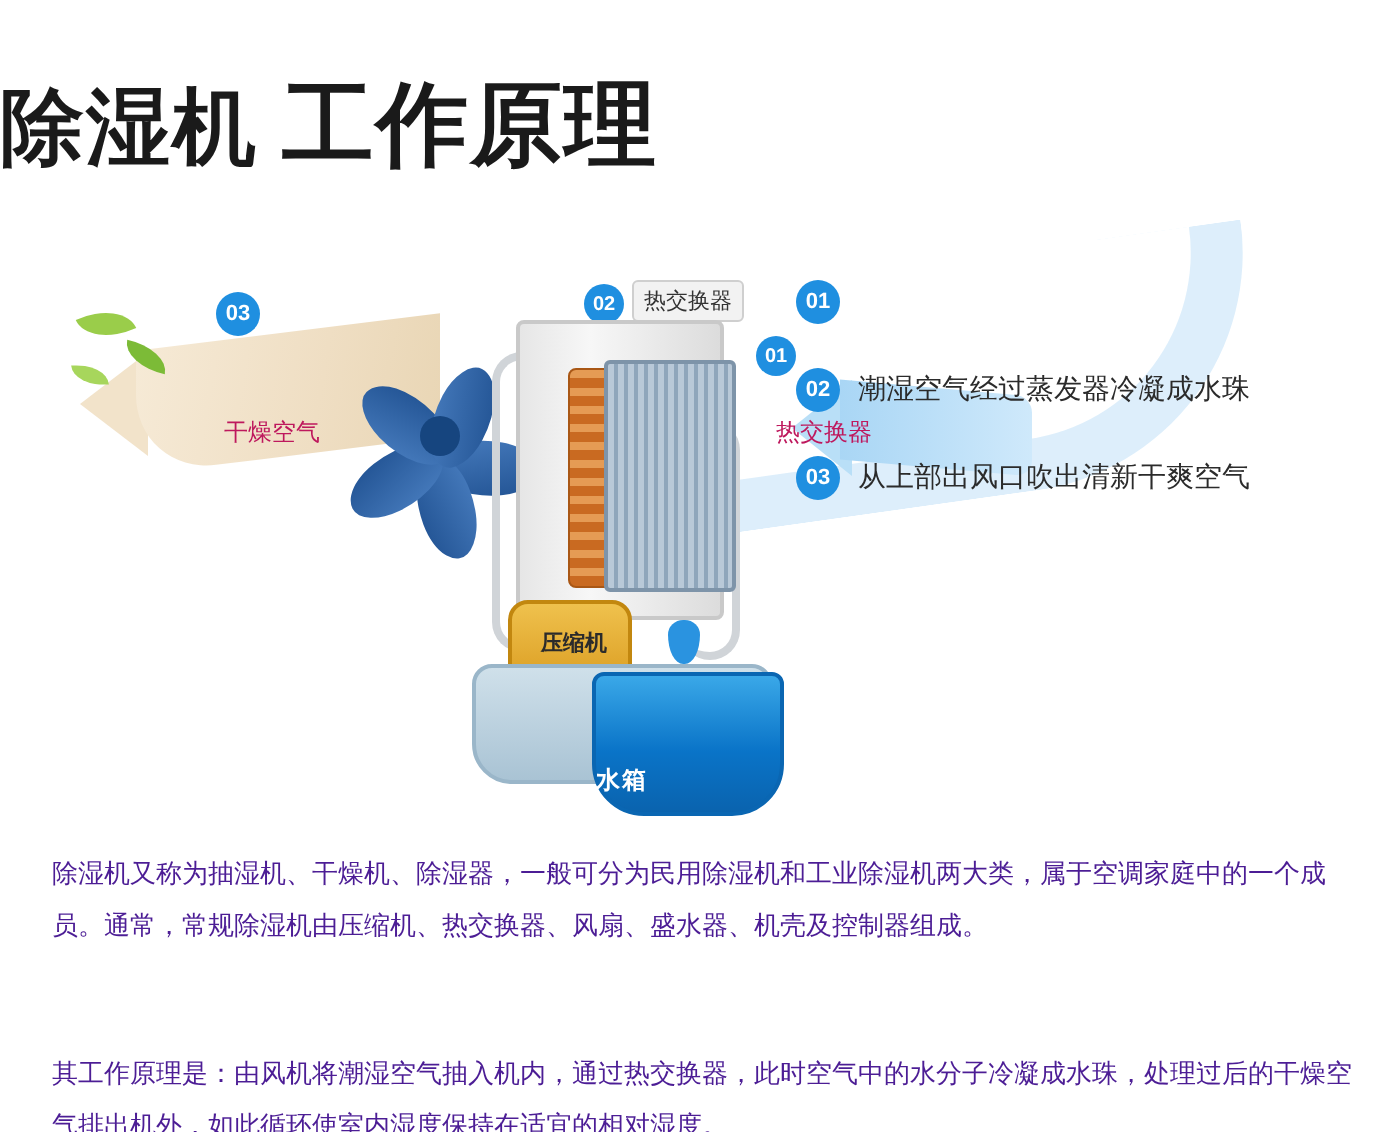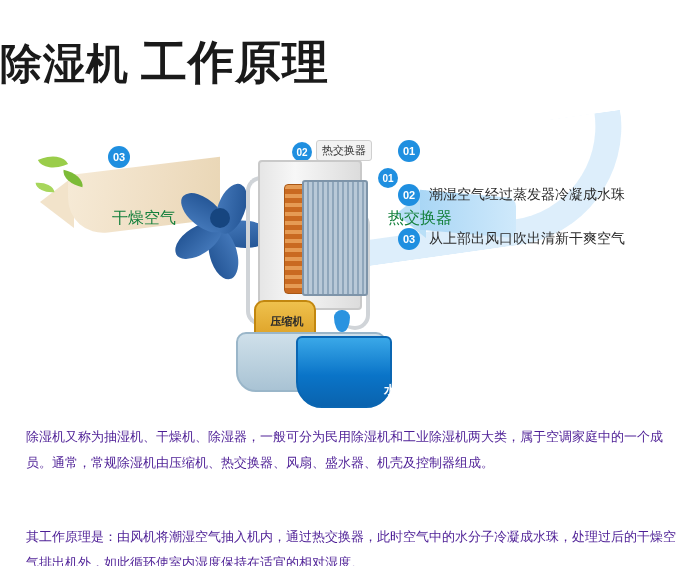--- a/index.html
+++ b/index.html
@@ -156,22 +156,22 @@
     border: 2px solid #9ab6c9;
   }
   .tank {
     position: absolute; left: 60px; top: 186px;
     width: 96px; height: 72px;
     background: linear-gradient(180deg,#3aa8e8 0%, #0a74c8 55%, #0a63ae 100%);
     border-radius: 6px 6px 26px 26px;
     border: 2px solid #0a66b2;
   }
   .tank .lbl {
-    position: absolute; left: 16px; top: 44px; width: 96px;
-    text-align: right; color: #fff; font-size: 12px; font-weight: bold;
+    position: absolute; left: 0; top: 44px; width: 96px;
+    text-align: left; color: #fff; font-size: 12px; font-weight: bold;
     letter-spacing: 1px;
   }
   .droplet {
     position: absolute; left: 98px; top: 160px;
     width: 16px; height: 22px;
     background: #2a93e0;
     border-radius: 50% 50% 50% 50% / 70% 70% 35% 35%;
     transform: rotate(180deg);
   }
 
@@ -204,22 +204,22 @@
     color: #fff;
     font-size: 11px;
     font-weight: bold;
     display: flex; align-items: center; justify-content: center;
   }
   .badge.small { width: 20px; height: 20px; font-size: 10px; }
 
   
   .ilabel {
     position: absolute;
-    font-size: 16px;
-    color: #15803d;
+    font-size: 12px;
+    color: #be185d;
     white-space: nowrap;
   }
   .tagbox {
     position: absolute;
     font-size: 11px;
     color: #333;
     background: #f2f2f2;
     border: 1px solid #cfcfcf;
     border-radius: 3px;
     padding: 2px 5px;

